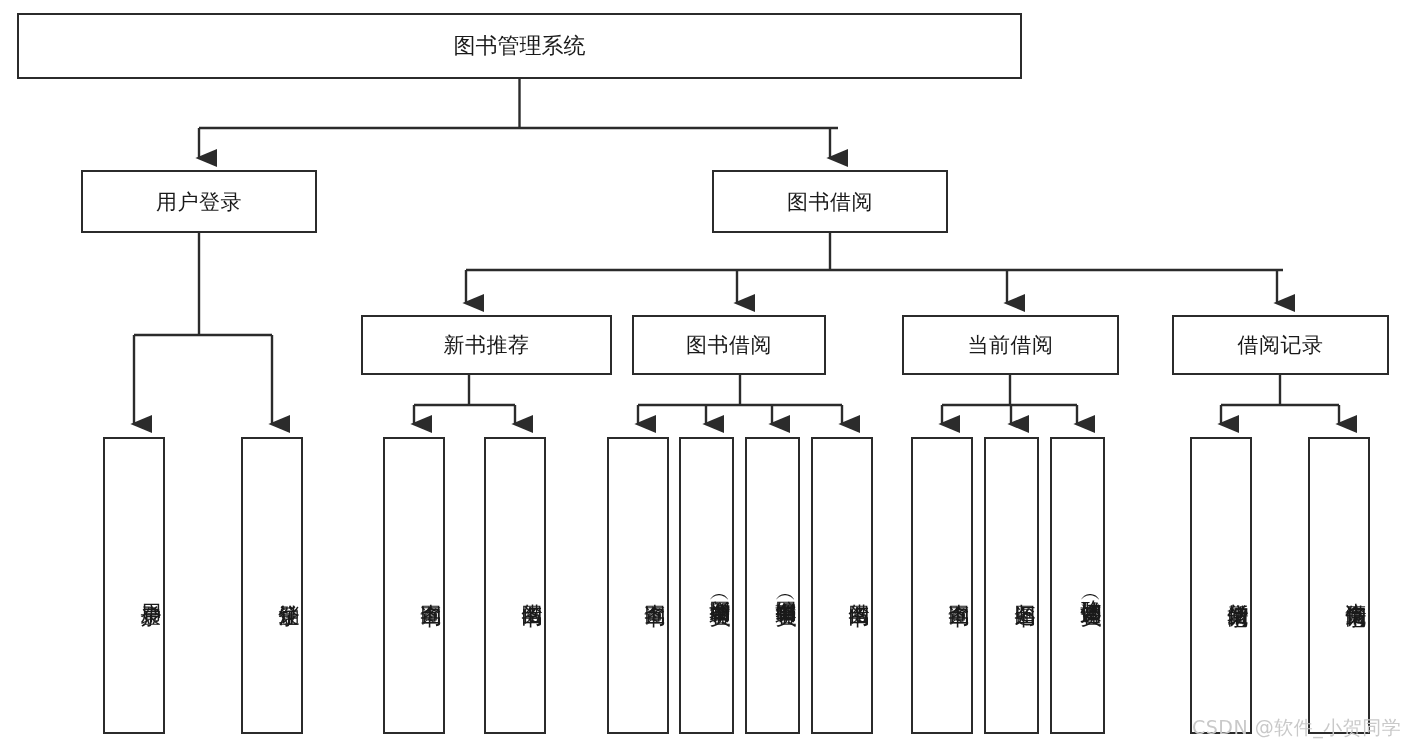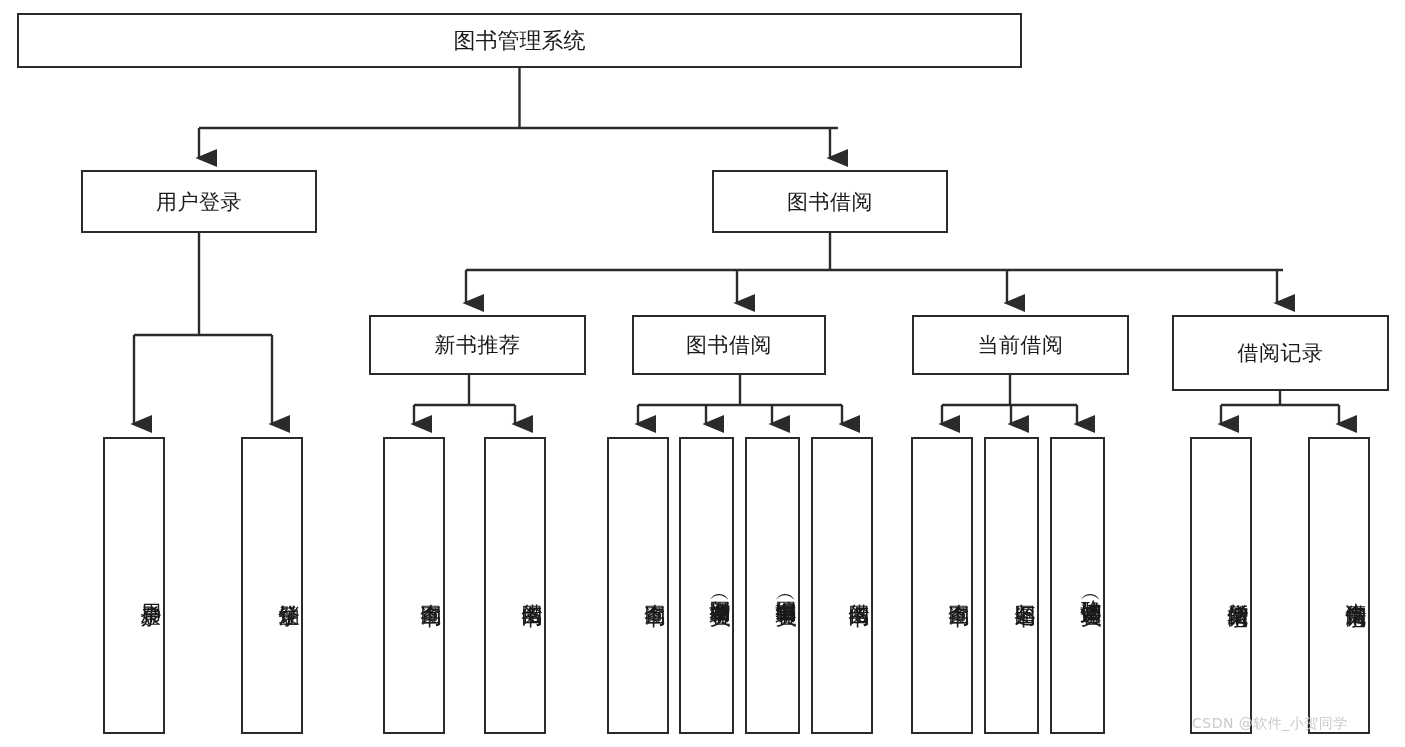--- a/index.html
+++ b/index.html
@@ -51,21 +51,21 @@
     line-height: 1.16;
     padding-top: 6px;
     letter-spacing: 1px;
   }
   .node.v.tall {
     align-items: flex-start;
     padding-top: 4px;
   }
   .watermark {
     position: absolute;
-    font-size: 14px;
+    font-size: 19px;
     color: #c9c9c9;
     white-space: nowrap;
     letter-spacing: 0.5px;
   }
 </style>
 </head>
 <body>
 
 <div id="canvas">
 
@@ -112,29 +112,29 @@
       <path d="M 1011 405 L 1011 424" marker-end="url(#arrow)"></path>
       <path d="M 1077 405 L 1077 424" marker-end="url(#arrow)"></path>
 
       <path d="M 1280 375 L 1280 405"></path>
       <path d="M 1221 405 L 1339 405"></path>
       <path d="M 1221 405 L 1221 424" marker-end="url(#arrow)"></path>
       <path d="M 1339 405 L 1339 424" marker-end="url(#arrow)"></path>
     </g>
   </svg>
 
-  <div class="node root" style="left:17px;top:13px;width:1005px;height:55px;">图书管理系统</div>
+  <div class="node root" style="left:17px;top:13px;width:1005px;height:66px;">图书管理系统</div>
 
   <div class="node h" style="left:81px;top:170px;width:236px;height:63px;">用户登录</div>
   <div class="node h" style="left:712px;top:170px;width:236px;height:63px;">图书借阅</div>
 
-  <div class="node h" style="left:361px;top:315px;width:217px;height:60px;margin-left:8px;">新书推荐</div>
+  <div class="node h" style="left:361px;top:315px;width:251px;height:60px;">新书推荐</div>
   <div class="node h" style="left:632px;top:315px;width:194px;height:60px;">图书借阅</div>
-  <div class="node h" style="left:902px;top:315px;width:217px;height:60px;margin-left:10px;">当前借阅</div>
-  <div class="node h" style="left:1172px;top:315px;width:217px;height:76px;">借阅记录</div>
+  <div class="node h" style="left:902px;top:315px;width:217px;height:60px;">当前借阅</div>
+  <div class="node h" style="left:1172px;top:315px;width:217px;height:60px;">借阅记录</div>
 
   <div class="node v" style="left:103px;top:437px;width:62px;height:297px;">用户登录</div>
   <div class="node v" style="left:241px;top:437px;width:62px;height:297px;">注销登录</div>
 
   <div class="node v" style="left:383px;top:437px;width:62px;height:297px;">查询图书</div>
   <div class="node v" style="left:484px;top:437px;width:62px;height:297px;">借阅图书</div>
 
   <div class="node v" style="left:607px;top:437px;width:62px;height:297px;">查询图书</div>
   <div class="node v tall" style="left:679px;top:437px;width:55px;height:297px;">新增图书（管理员）</div>
   <div class="node v tall" style="left:745px;top:437px;width:55px;height:297px;">编辑图书（管理员）</div>

